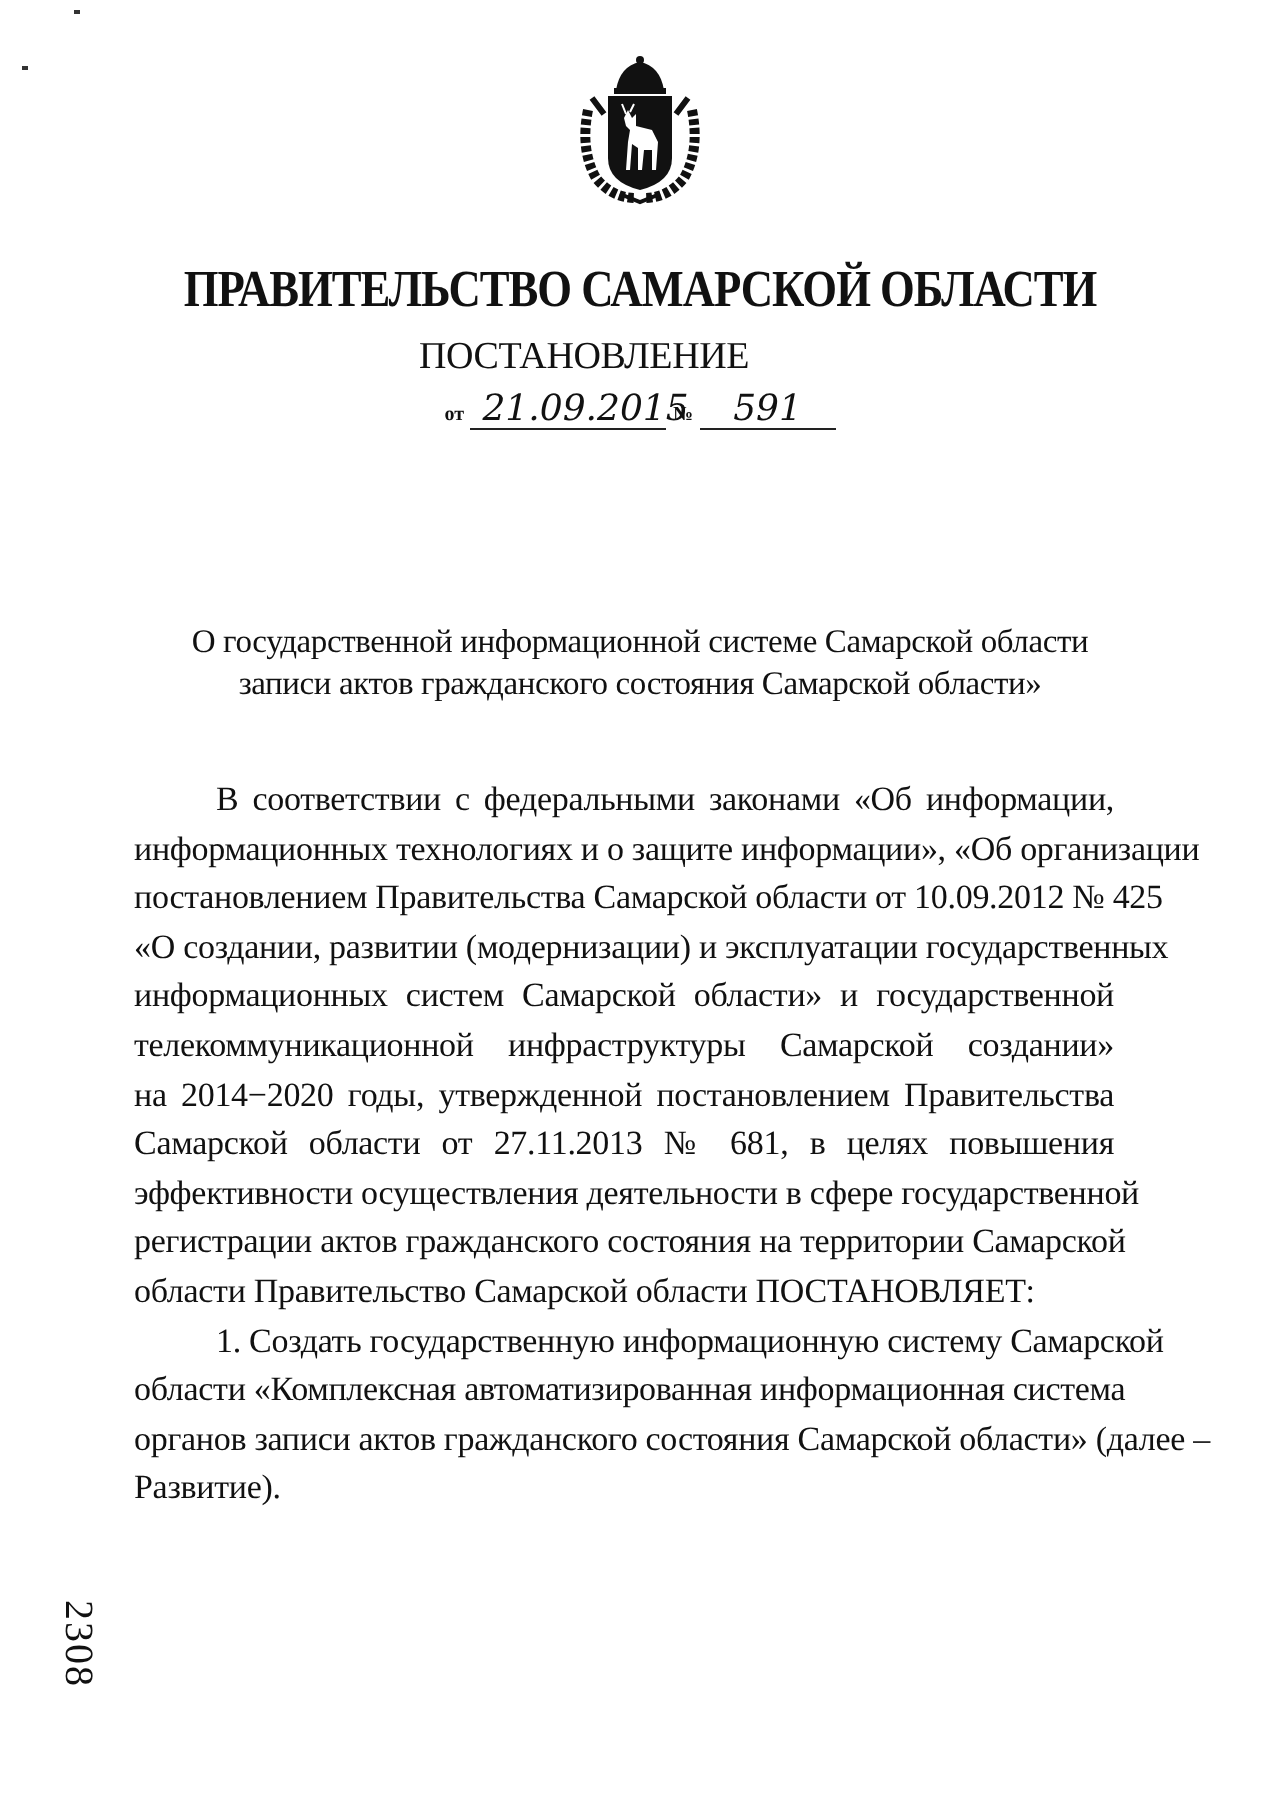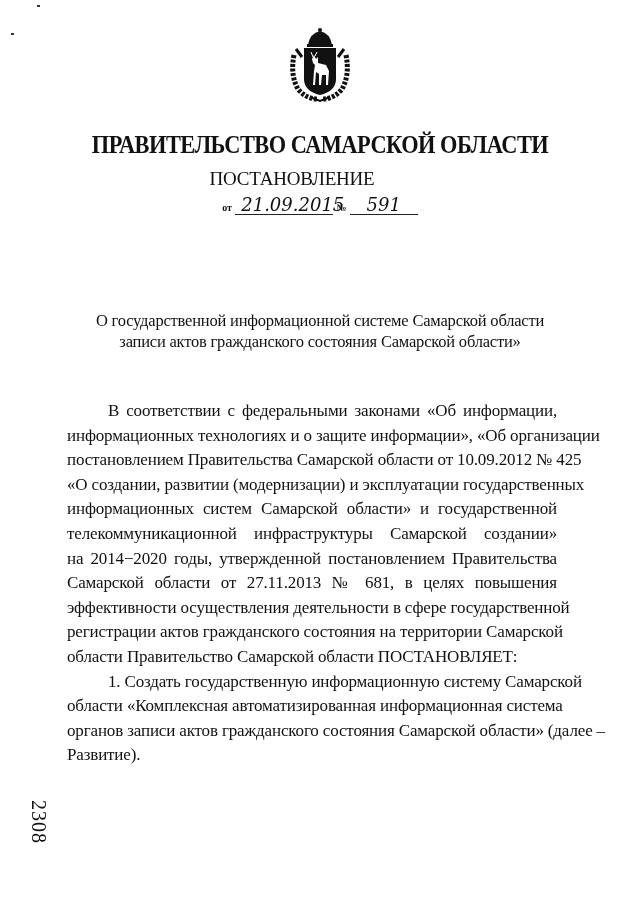--- a/index.html
+++ b/index.html
@@ -26,21 +26,21 @@
       display: inline-block; font-family: "DejaVu Serif", serif; font-style: italic; font-size: 18px;
       border-bottom: 1px solid #222; line-height: 18px; padding: 0 6px; color: #111;
     }
     .date-line .date-val { width: 86px; text-align: left; }
     .date-line .num-val { width: 56px; text-align: center; }
     .subject {
       position: absolute; left: 80px; width: 480px; top: 290px; text-align: center;
       font-size: 16.5px; line-height: 21px; letter-spacing: -0.2px; margin-top: 20px;
     }
     .body-text {
-      position: absolute; left: 67px; width: 490px; top: 399px;
+      position: absolute; left: 67px; width: 490px; top: 388px;
       font-size: 17px; line-height: 24.6px; text-align: justify; letter-spacing: -0.15px;
     }
     .body-text .ln { display: block; text-align: justify; text-align-last: justify; white-space: nowrap; }
     .body-text .ln.last { text-align-last: left; }
     .body-text .ln.indent { padding-left: 41px; }
     .side-stamp {
       position: absolute; left: 26px; top: 800px; font-size: 20px;
       transform: rotate(90deg); transform-origin: left top; left: 50px; letter-spacing: 1px;
     }
   </style>

